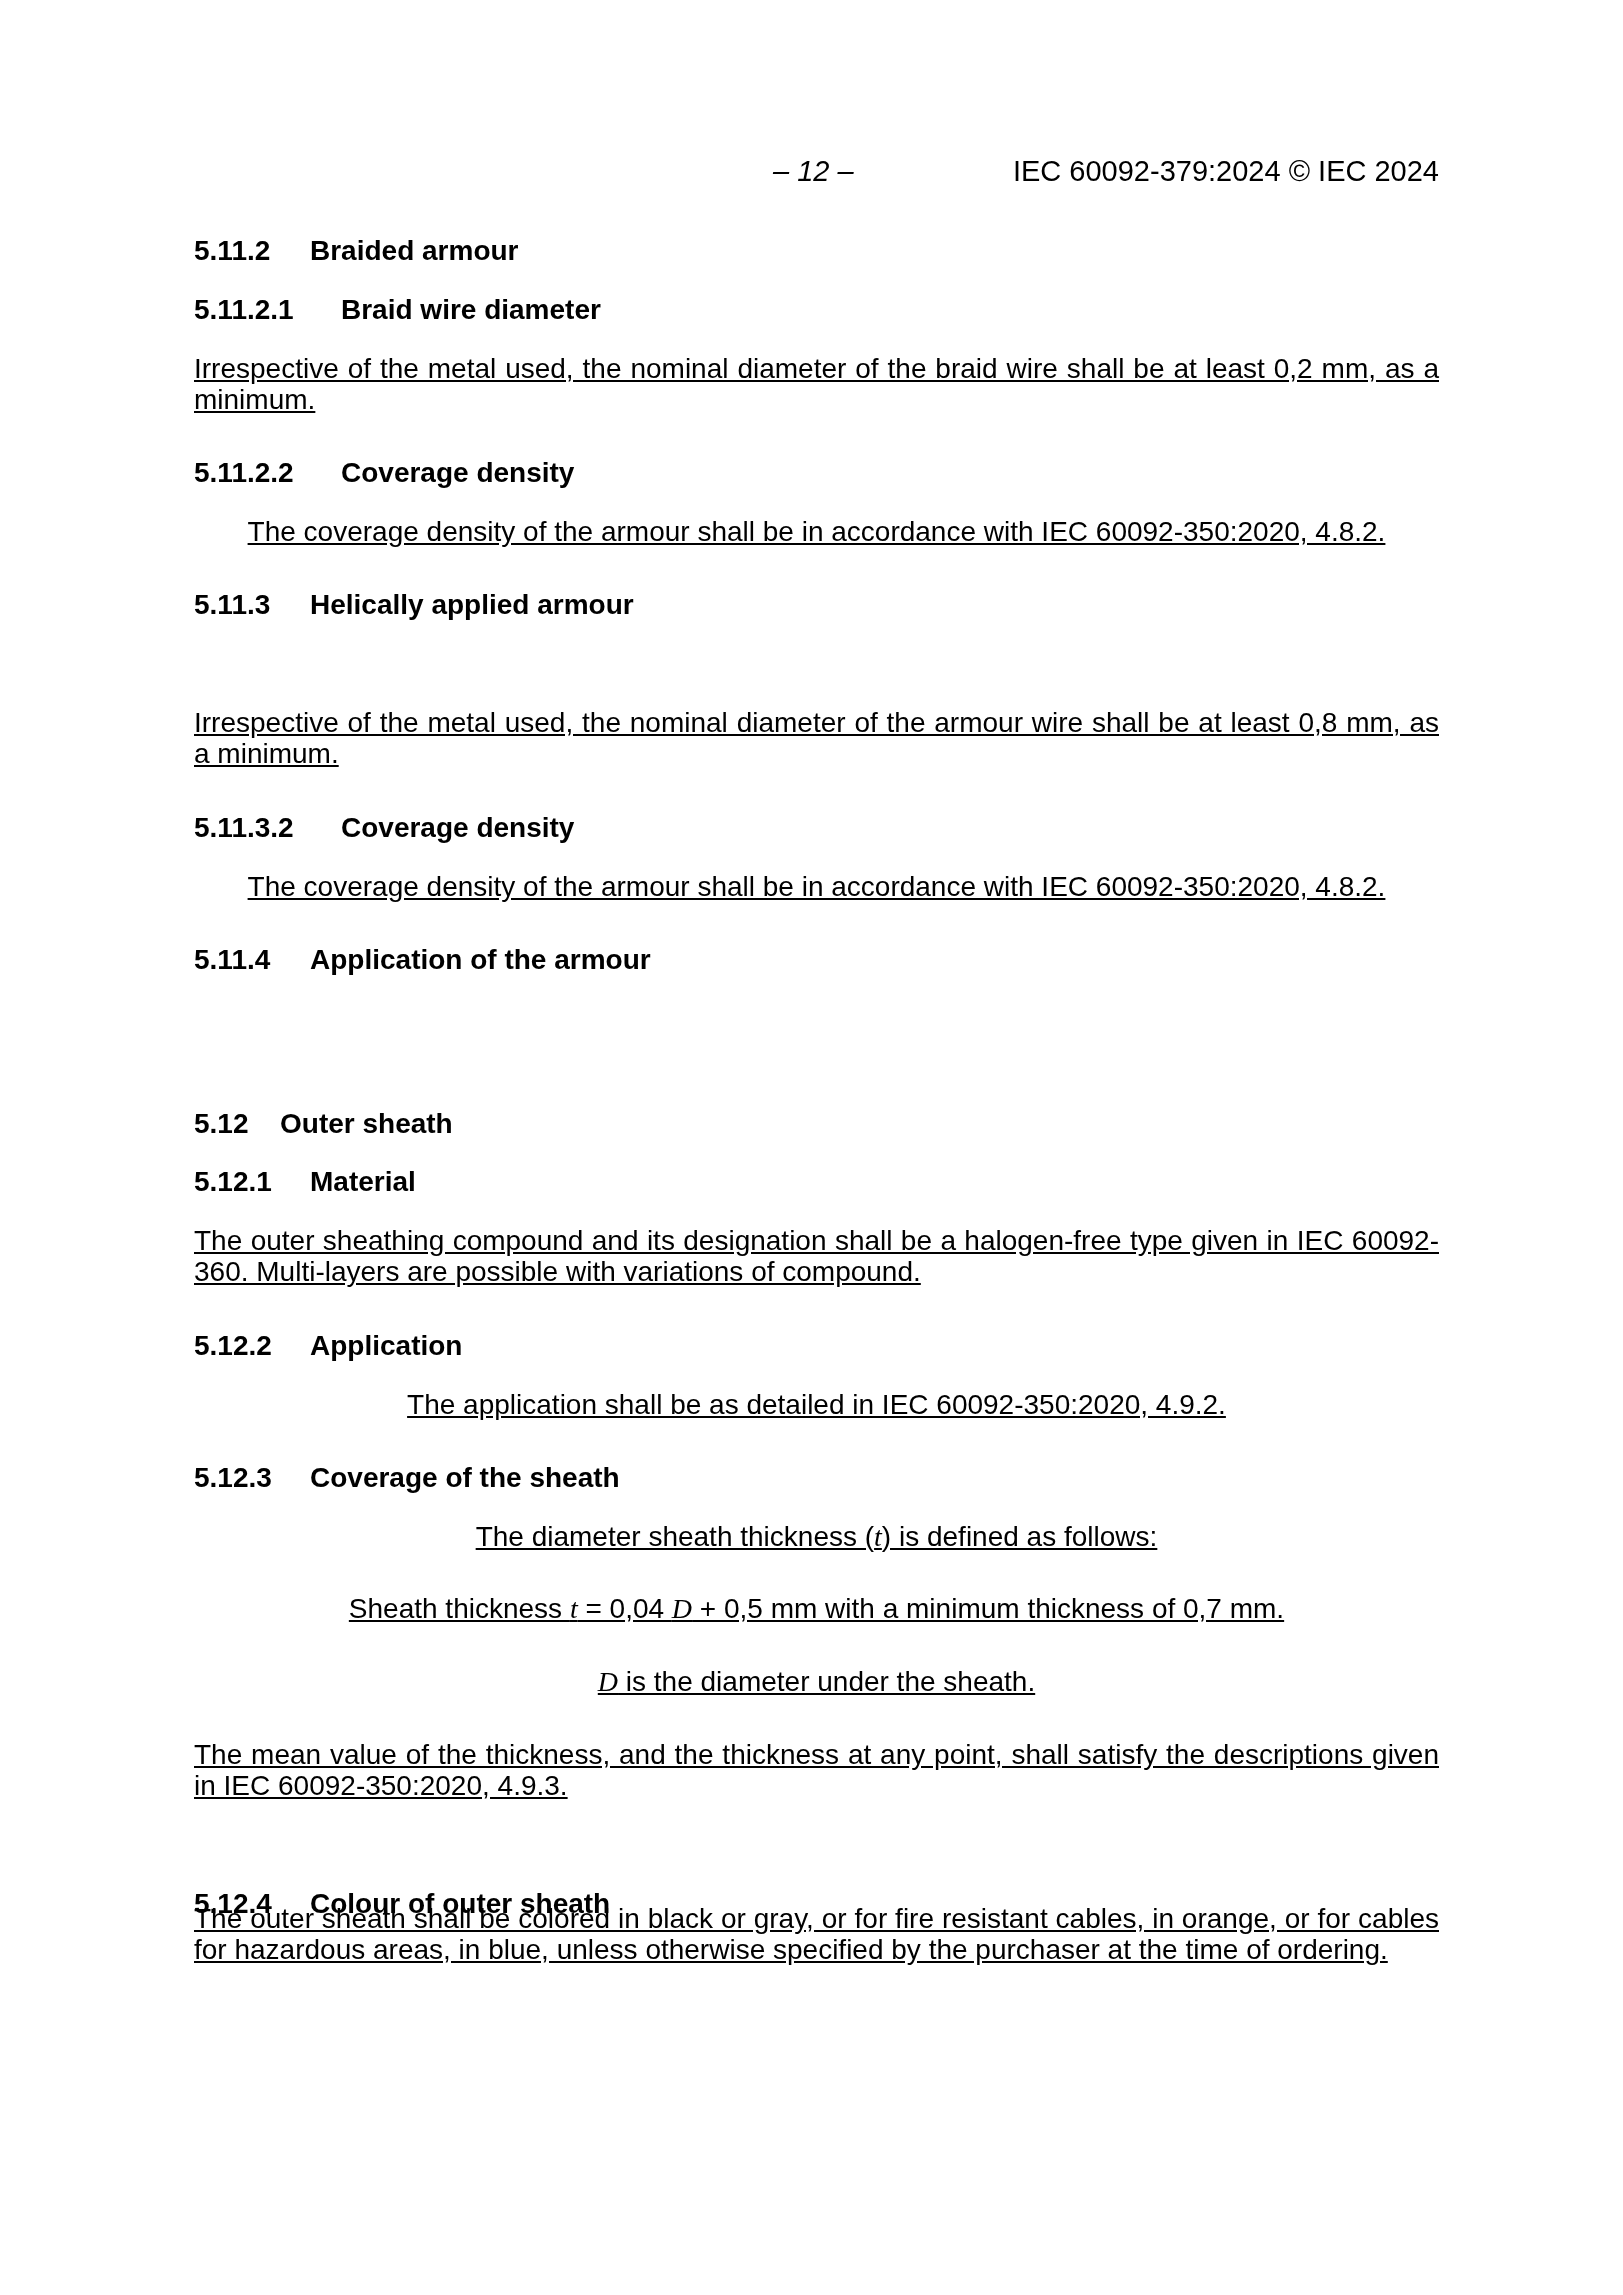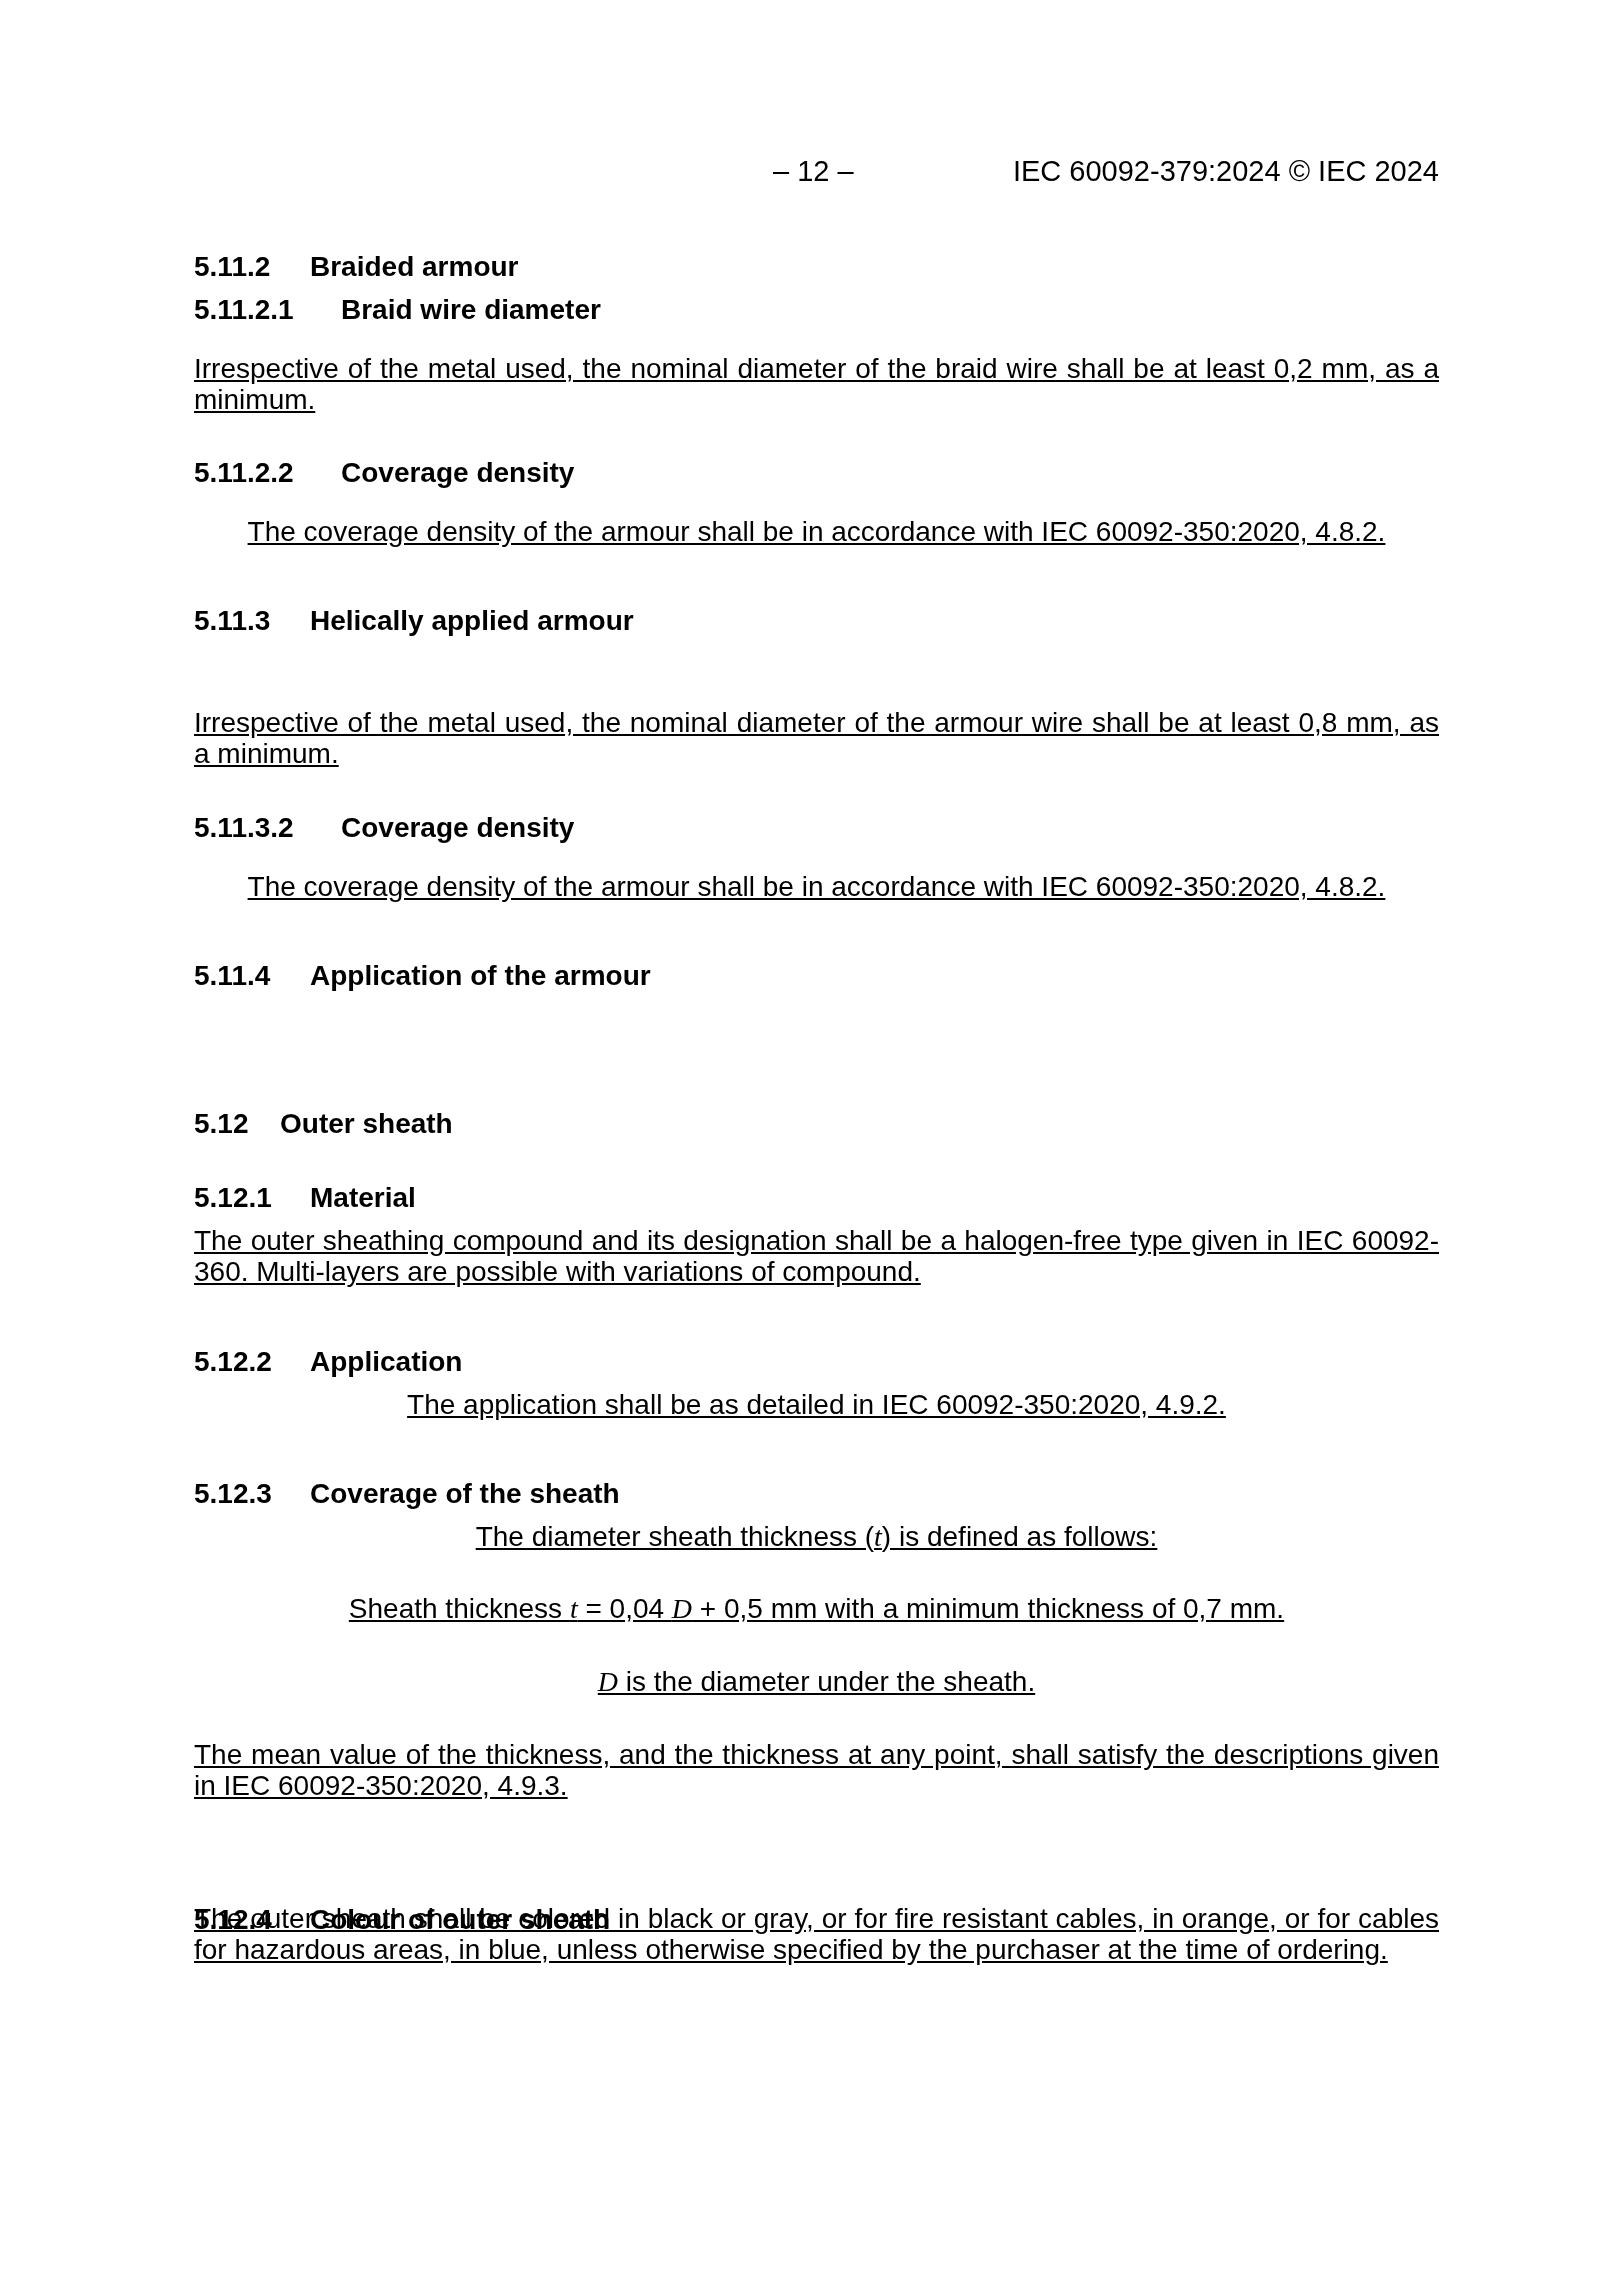--- a/index.html
+++ b/index.html
@@ -1,25 +1,25 @@
 <!DOCTYPE html>
 <html style="font-size:10.5px"><head>
 <meta charset="utf-8">
 <style>
   html, body { margin: 0; padding: 0; background: #ffffff; }
   body { width: 1623px; height: 2295px; position: relative; overflow: hidden;
          font-family: "Liberation Sans", sans-serif; color: #000000; }
   .page { position: absolute; left: 0; top: 0; width: 1623px; height: 2295px; background: #ffffff; }
   .hdr { position: absolute; top: 154px; font-size: 29px; line-height: 35px; white-space: nowrap; }
-  .hdr-page { left: 773px; }
+  .hdr-page { left: 773px; font-style: italic; }
   .hdr-ref { right: 184px; }
   .blk { position: absolute; left: 194px; width: 1245px; font-size: 28px; line-height: 31px; }
   .h { font-weight: bold; white-space: nowrap; }
   .h .num { display: inline-block; }
-  .num-3 { width: 116px; margin-top: 16px; }
+  .num-3 { width: 116px; }
   .num-4 { width: 147px; }
   .num-2 { width: 86px; }
   .p { text-align: justify; text-decoration: underline; }
   .p.left { text-align: center; }
   .math { font-family: "Liberation Serif", serif; font-style: italic; }
 </style>
 </head>
 <body>
 
 <div class="page">

